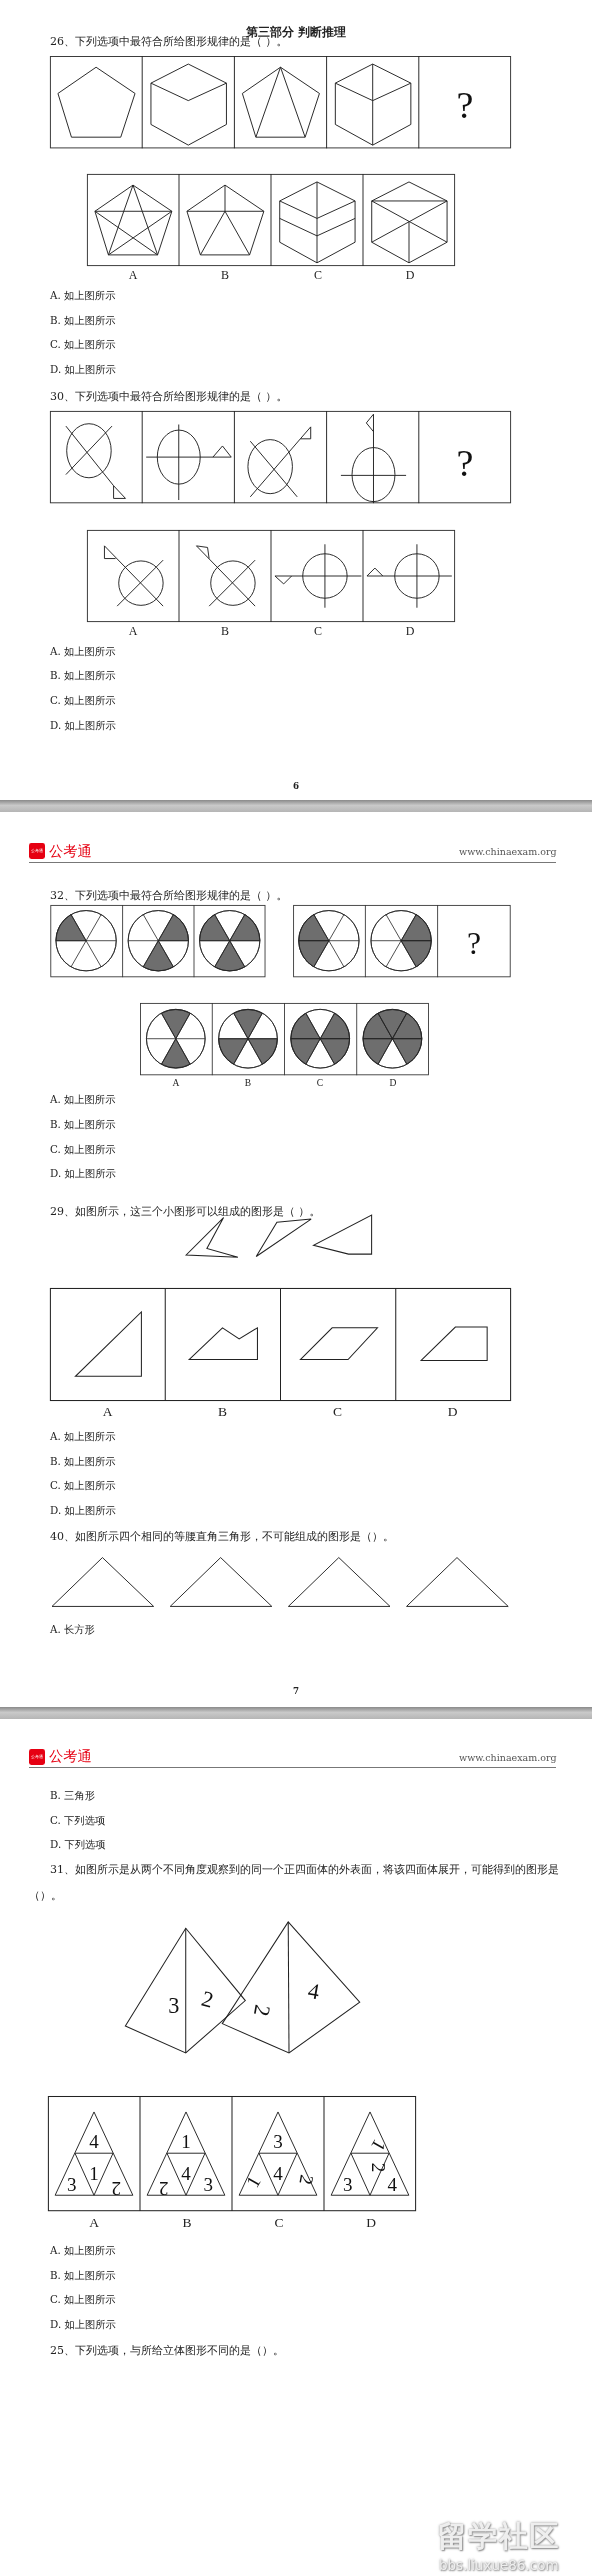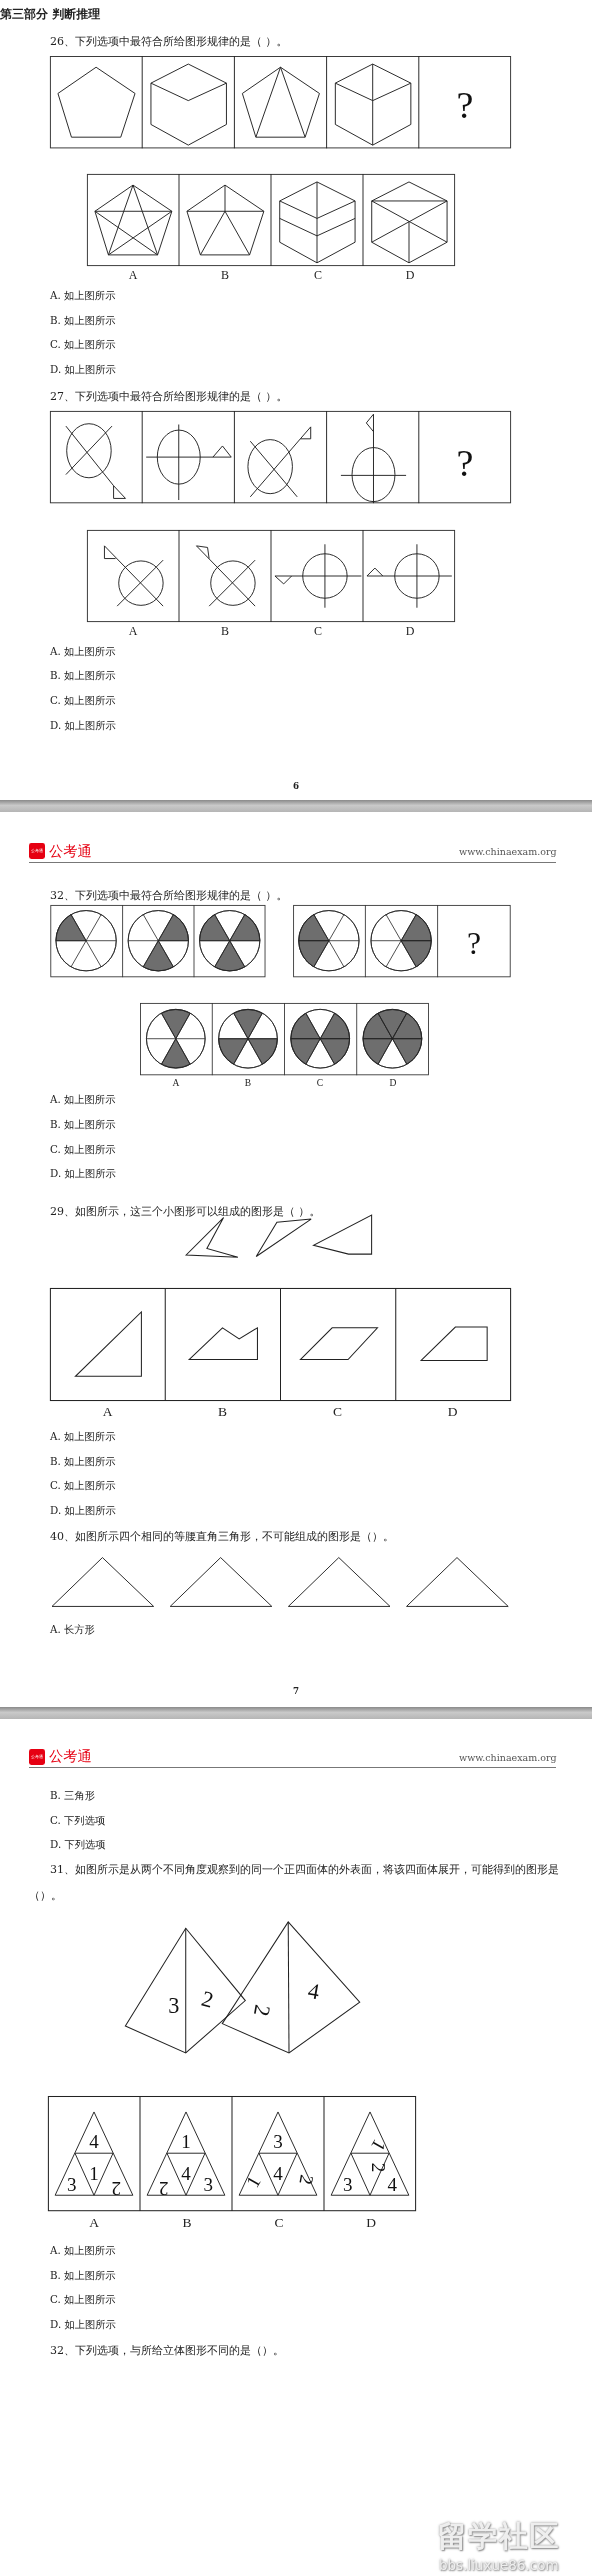--- a/index.html
+++ b/index.html
@@ -1,18 +1,18 @@
 <!DOCTYPE html>
 <html style="font-size:12.7px"><head>
 <meta charset="utf-8">
 <style>
   html,body{margin:0;padding:0;background:#fff;}
   body{width:592px;height:2576px;position:relative;overflow:hidden;font-family:"DejaVu Serif","Liberation Serif",serif;color:#222;}
   .abs{position:absolute;}
-  .title{left:0;width:592px;top:6px;text-align:left;font-weight:bold;font-size:12px;font-family:"DejaVu Sans","Liberation Sans",sans-serif;}
+  .title{left:0;width:592px;top:24px;text-align:center;font-weight:bold;font-size:12px;font-family:"DejaVu Sans","Liberation Sans",sans-serif;}
   .q{left:50px;font-size:11px;white-space:nowrap;}
   .opt{left:50px;font-size:10.3px;white-space:nowrap;text-align:right;}
   .pnum{left:0;width:592px;text-align:center;font-size:8.7px;font-weight:bold;}
   .sep{left:0;width:592px;height:12px;background:linear-gradient(#8a8a8a,#c9c9c9 45%,#b5b5b5);}
   .hdr-line{left:29px;width:527px;height:0.8px;background:#777;}
   .logo-box{width:16px;height:16px;background:#e60012;border-radius:2.4px;color:#fff;font-size:4px;line-height:16px;text-align:center;font-family:"DejaVu Sans",sans-serif;}
   .logo-text{color:#e60012;font-size:14.3px;font-family:"DejaVu Sans","Liberation Sans",sans-serif;}
   .site{font-size:9.5px;color:#555;}
   .lbl{font-size:12px;text-align:center;font-family:"Liberation Serif",serif;}
   svg{position:absolute;overflow:visible;}
@@ -80,21 +80,21 @@
 <div class="abs lbl" style="left:87px;top:268px;width:92px">A</div>
 <div class="abs lbl" style="left:179px;top:268px;width:92px">B</div>
 <div class="abs lbl" style="left:272px;top:268px;width:92px">C</div>
 <div class="abs lbl" style="left:364px;top:268px;width:92px">D</div>
 
 <div class="abs opt" style="top:289px">A. 如上图所示</div>
 <div class="abs opt" style="top:314px">B. 如上图所示</div>
 <div class="abs opt" style="top:338px">C. 如上图所示</div>
 <div class="abs opt" style="top:363px">D. 如上图所示</div>
 
-<div class="abs q" style="top:389px">27、下列选项中最符合所给图形规律的是（    ）。</div>
+<div class="abs q" style="top:389px">30、下列选项中最符合所给图形规律的是（    ）。</div>
 
 <svg style="left:50px;top:411px" width="461" height="93" viewBox="0 0 580 117">
   <g fill="none" stroke="#222" stroke-width="1.2">
     <rect x="0.5" y="0.5" width="579" height="115" stroke="#333"></rect>
     <line x1="116" y1="0" x2="116" y2="116"></line>
       <line x1="232" y1="0" x2="232" y2="116"></line>
     <line x1="348" y1="0" x2="348" y2="116"></line>
       <line x1="464" y1="0" x2="464" y2="116"></line>
 
     <ellipse cx="49" cy="50" rx="28" ry="34"></ellipse>
@@ -429,19 +429,19 @@
 <div class="abs lbl" style="left:48px;top:2215px;width:92px;font-size:13.5px">A</div>
 <div class="abs lbl" style="left:141px;top:2215px;width:92px;font-size:13.5px">B</div>
 <div class="abs lbl" style="left:233px;top:2215px;width:92px;font-size:13.5px">C</div>
 <div class="abs lbl" style="left:325px;top:2215px;width:92px;font-size:13.5px">D</div>
 
 <div class="abs opt" style="top:2244px">A. 如上图所示</div>
 <div class="abs opt" style="top:2269px">B. 如上图所示</div>
 <div class="abs opt" style="top:2293px">C. 如上图所示</div>
 <div class="abs opt" style="top:2318px">D. 如上图所示</div>
 
-<div class="abs q" style="top:2343px">32、下列选项，与所给立体图形不同的是（）。</div>
+<div class="abs q" style="top:2343px">25、下列选项，与所给立体图形不同的是（）。</div>
 
 <div class="abs wm">
   <div class="big">留学社区</div>
   <div class="small">bbs.liuxue86.com</div>
 </div>
 
 
 </body></html>

